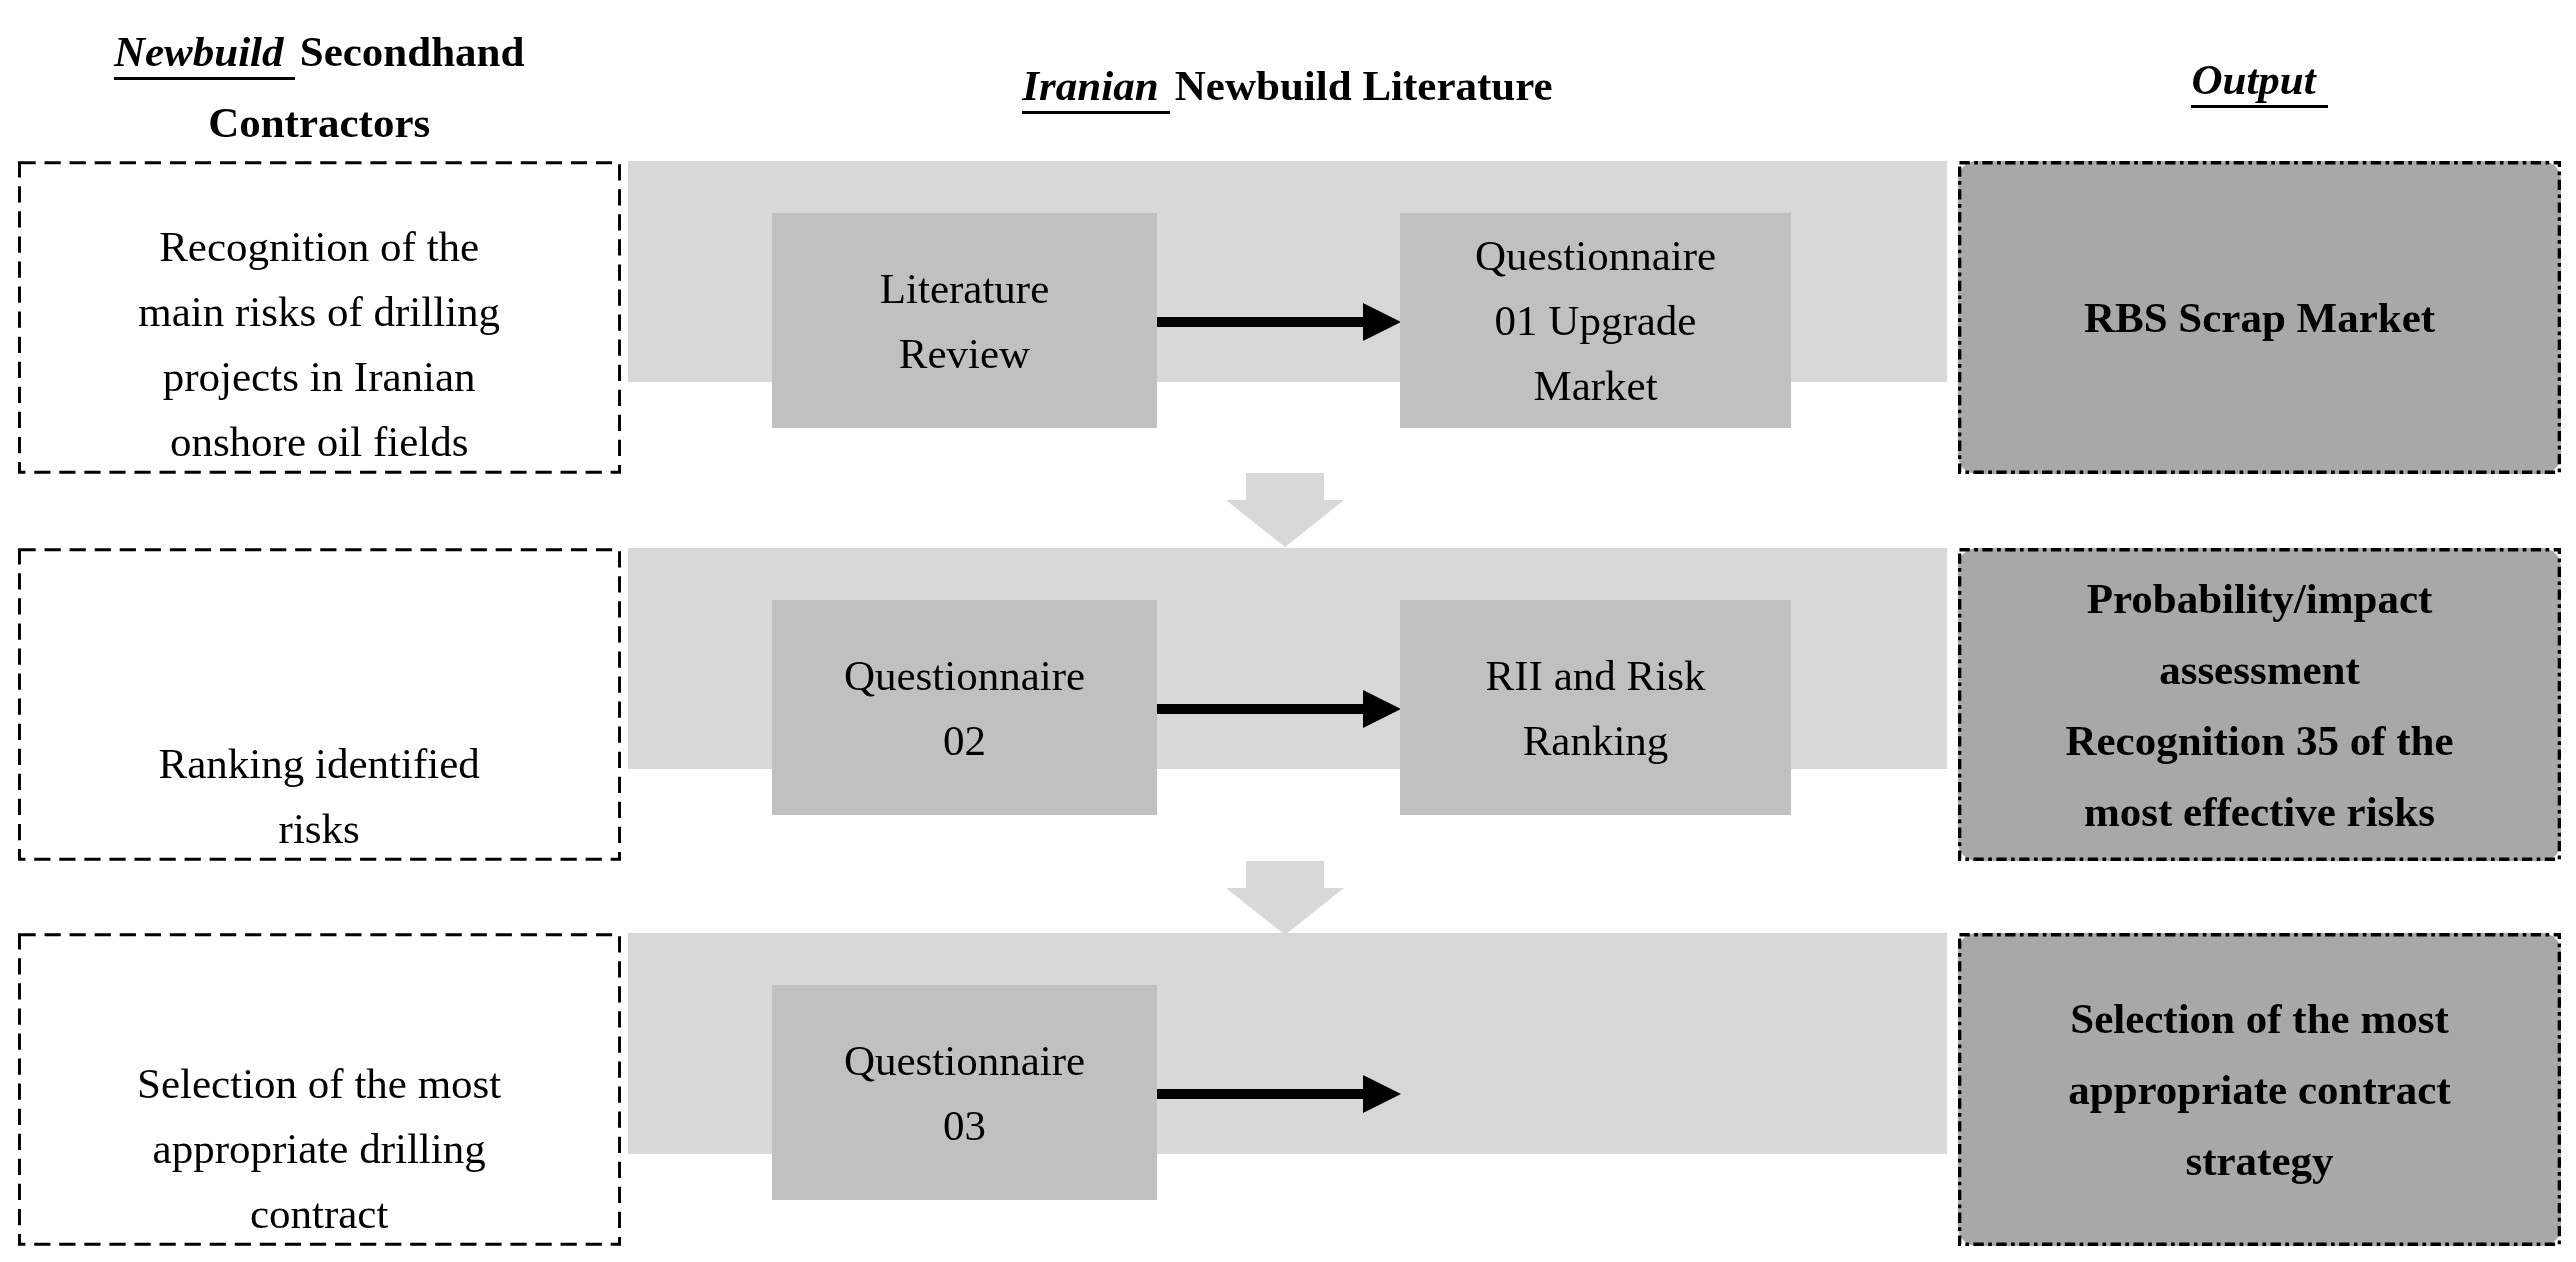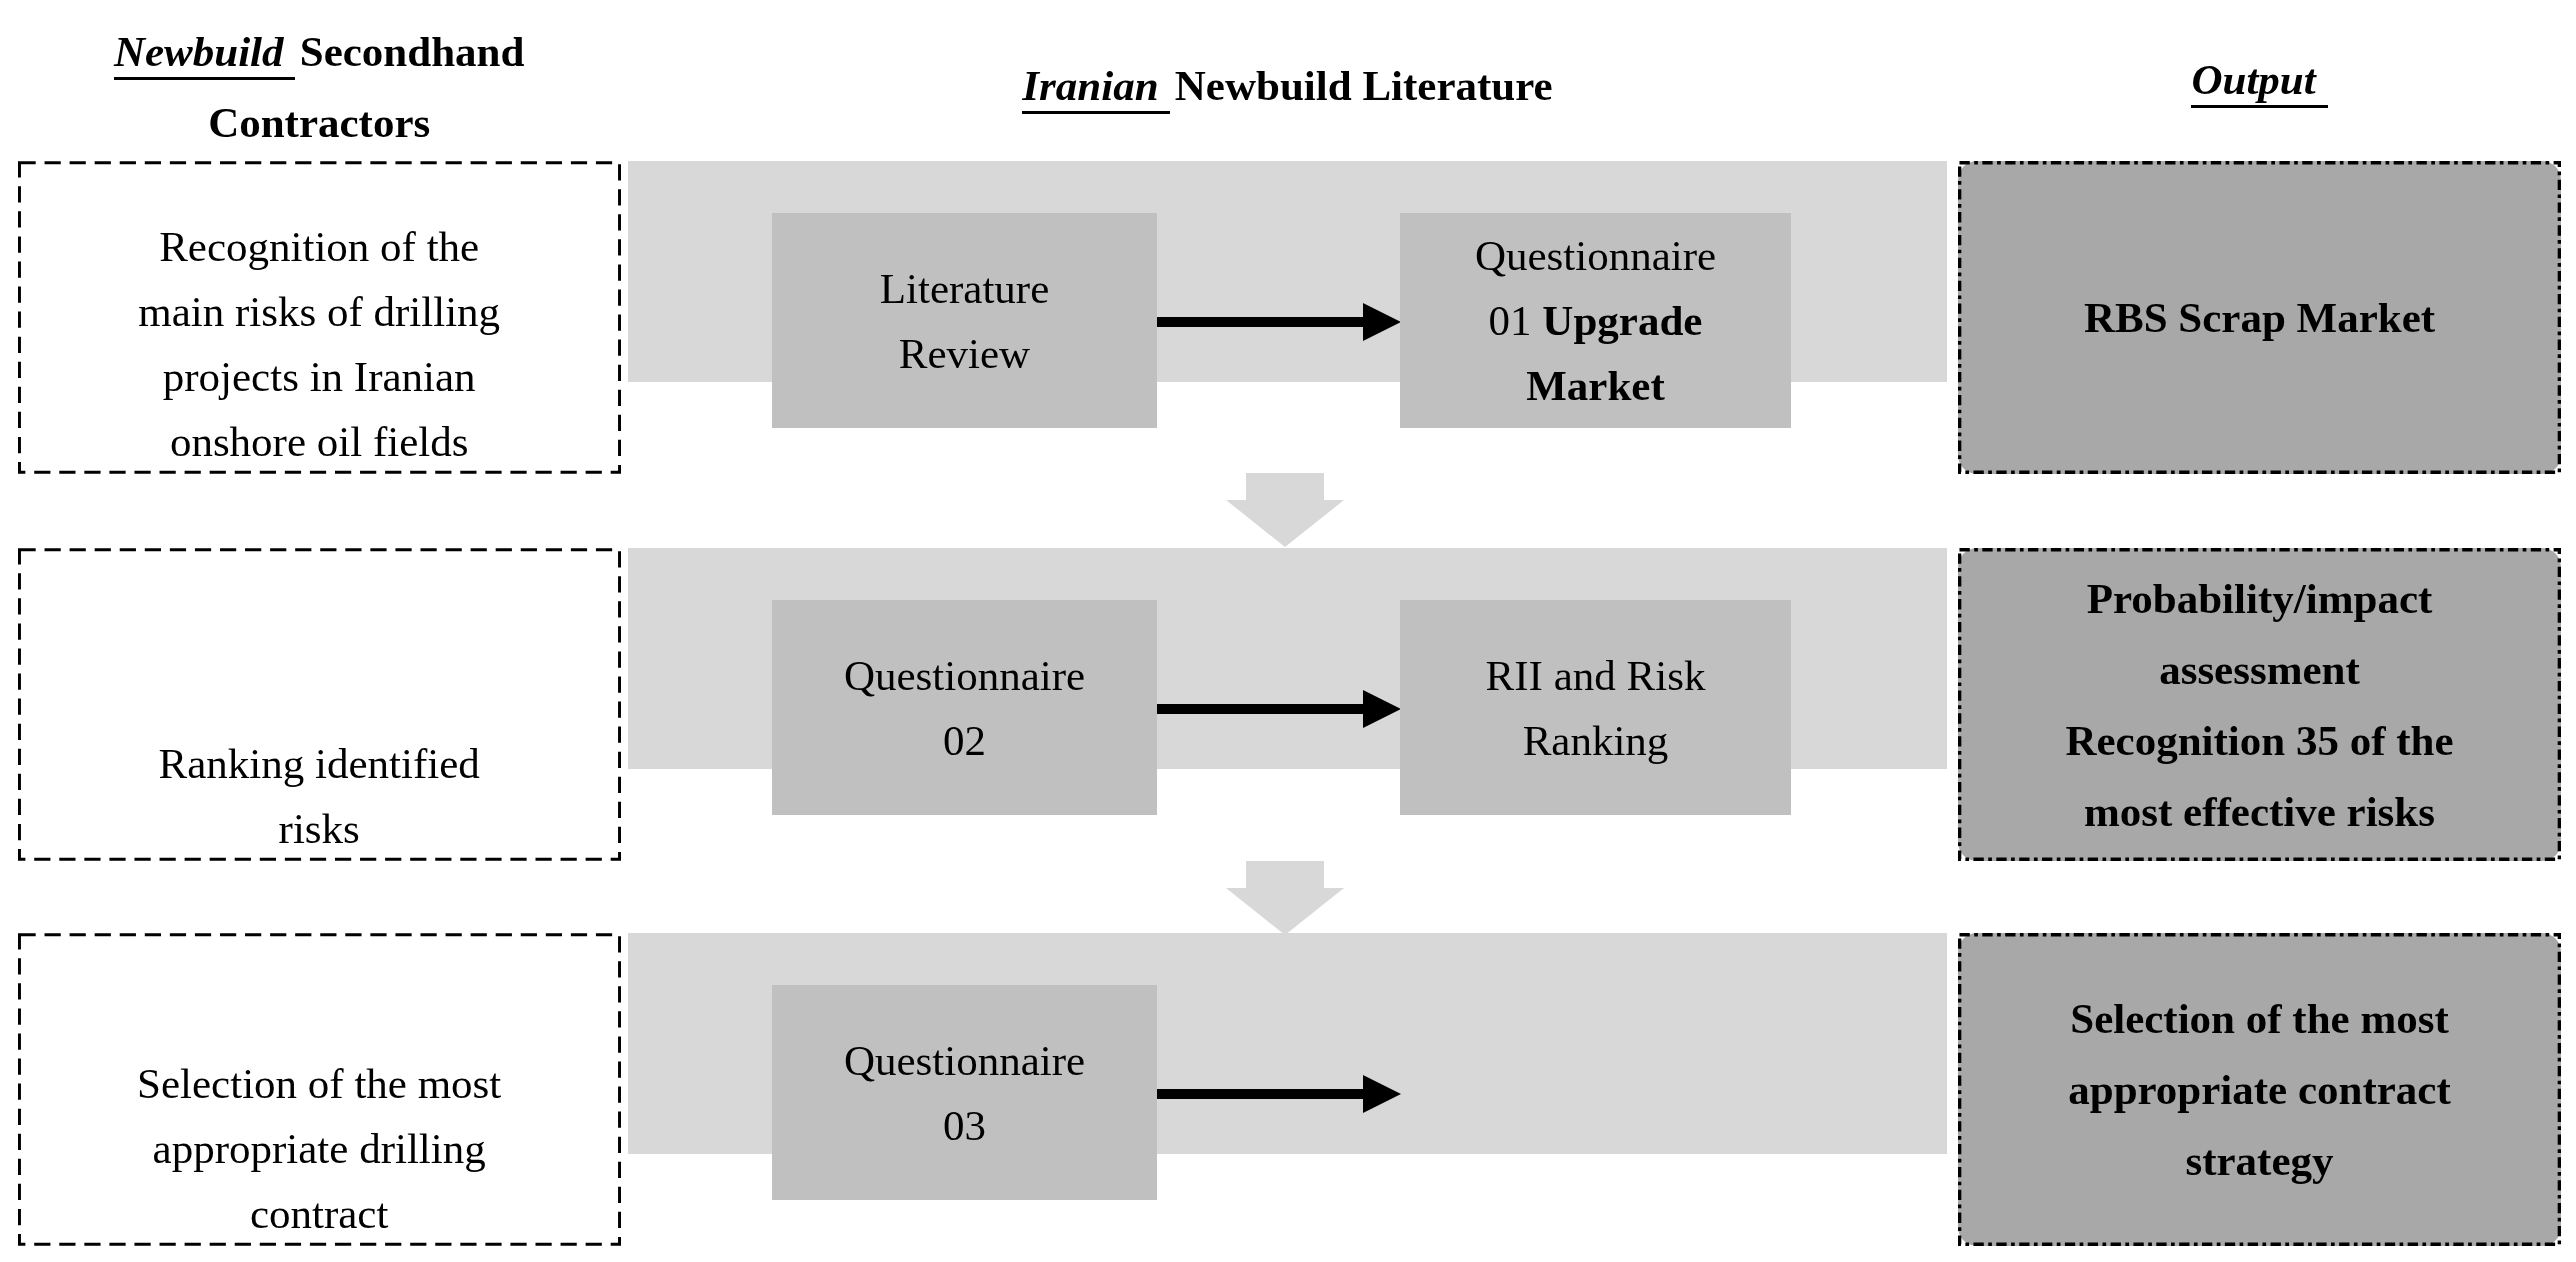--- a/index.html
+++ b/index.html
@@ -42,21 +42,21 @@
     background:var(--output_box); display:flex; align-items:center; justify-content:center;border-radius:19px;
   }
   .bsvg{position:absolute; left:0; top:0; width:603px; height:313px; pointer-events:none;}
   .dash-long{fill:none; stroke:var(--ink); stroke-width:4; stroke-dasharray:22 12;}
   .dash-dot{fill:none; stroke:var(--ink); stroke-width:5; stroke-dasharray:14 6 5 6;}
   .txt{
     position:relative; text-align:center; white-space:pre-line;
     font-size:43px; line-height:65px; padding:0 7.4px;
   }
   .out-txt{font-weight:bold; line-height:71px;}
-  .b{font-weight:bold;}
+  .b{font-weight:normal;}
   
   .mbox{
     position:absolute; top:52px; height:215px; background:var(--method_box);
     display:flex; align-items:center; justify-content:center;
   }
   .mbox1{left:144px; width:385px;}
   .mbox2{left:772px; width:391px;}
   
   .harrow{position:absolute; left:529px; top:142px; width:245px; height:38px;}
   .harrow .shaft{position:absolute; left:0; top:14px; width:209px; height:10.3px; background:var(--ink);}

